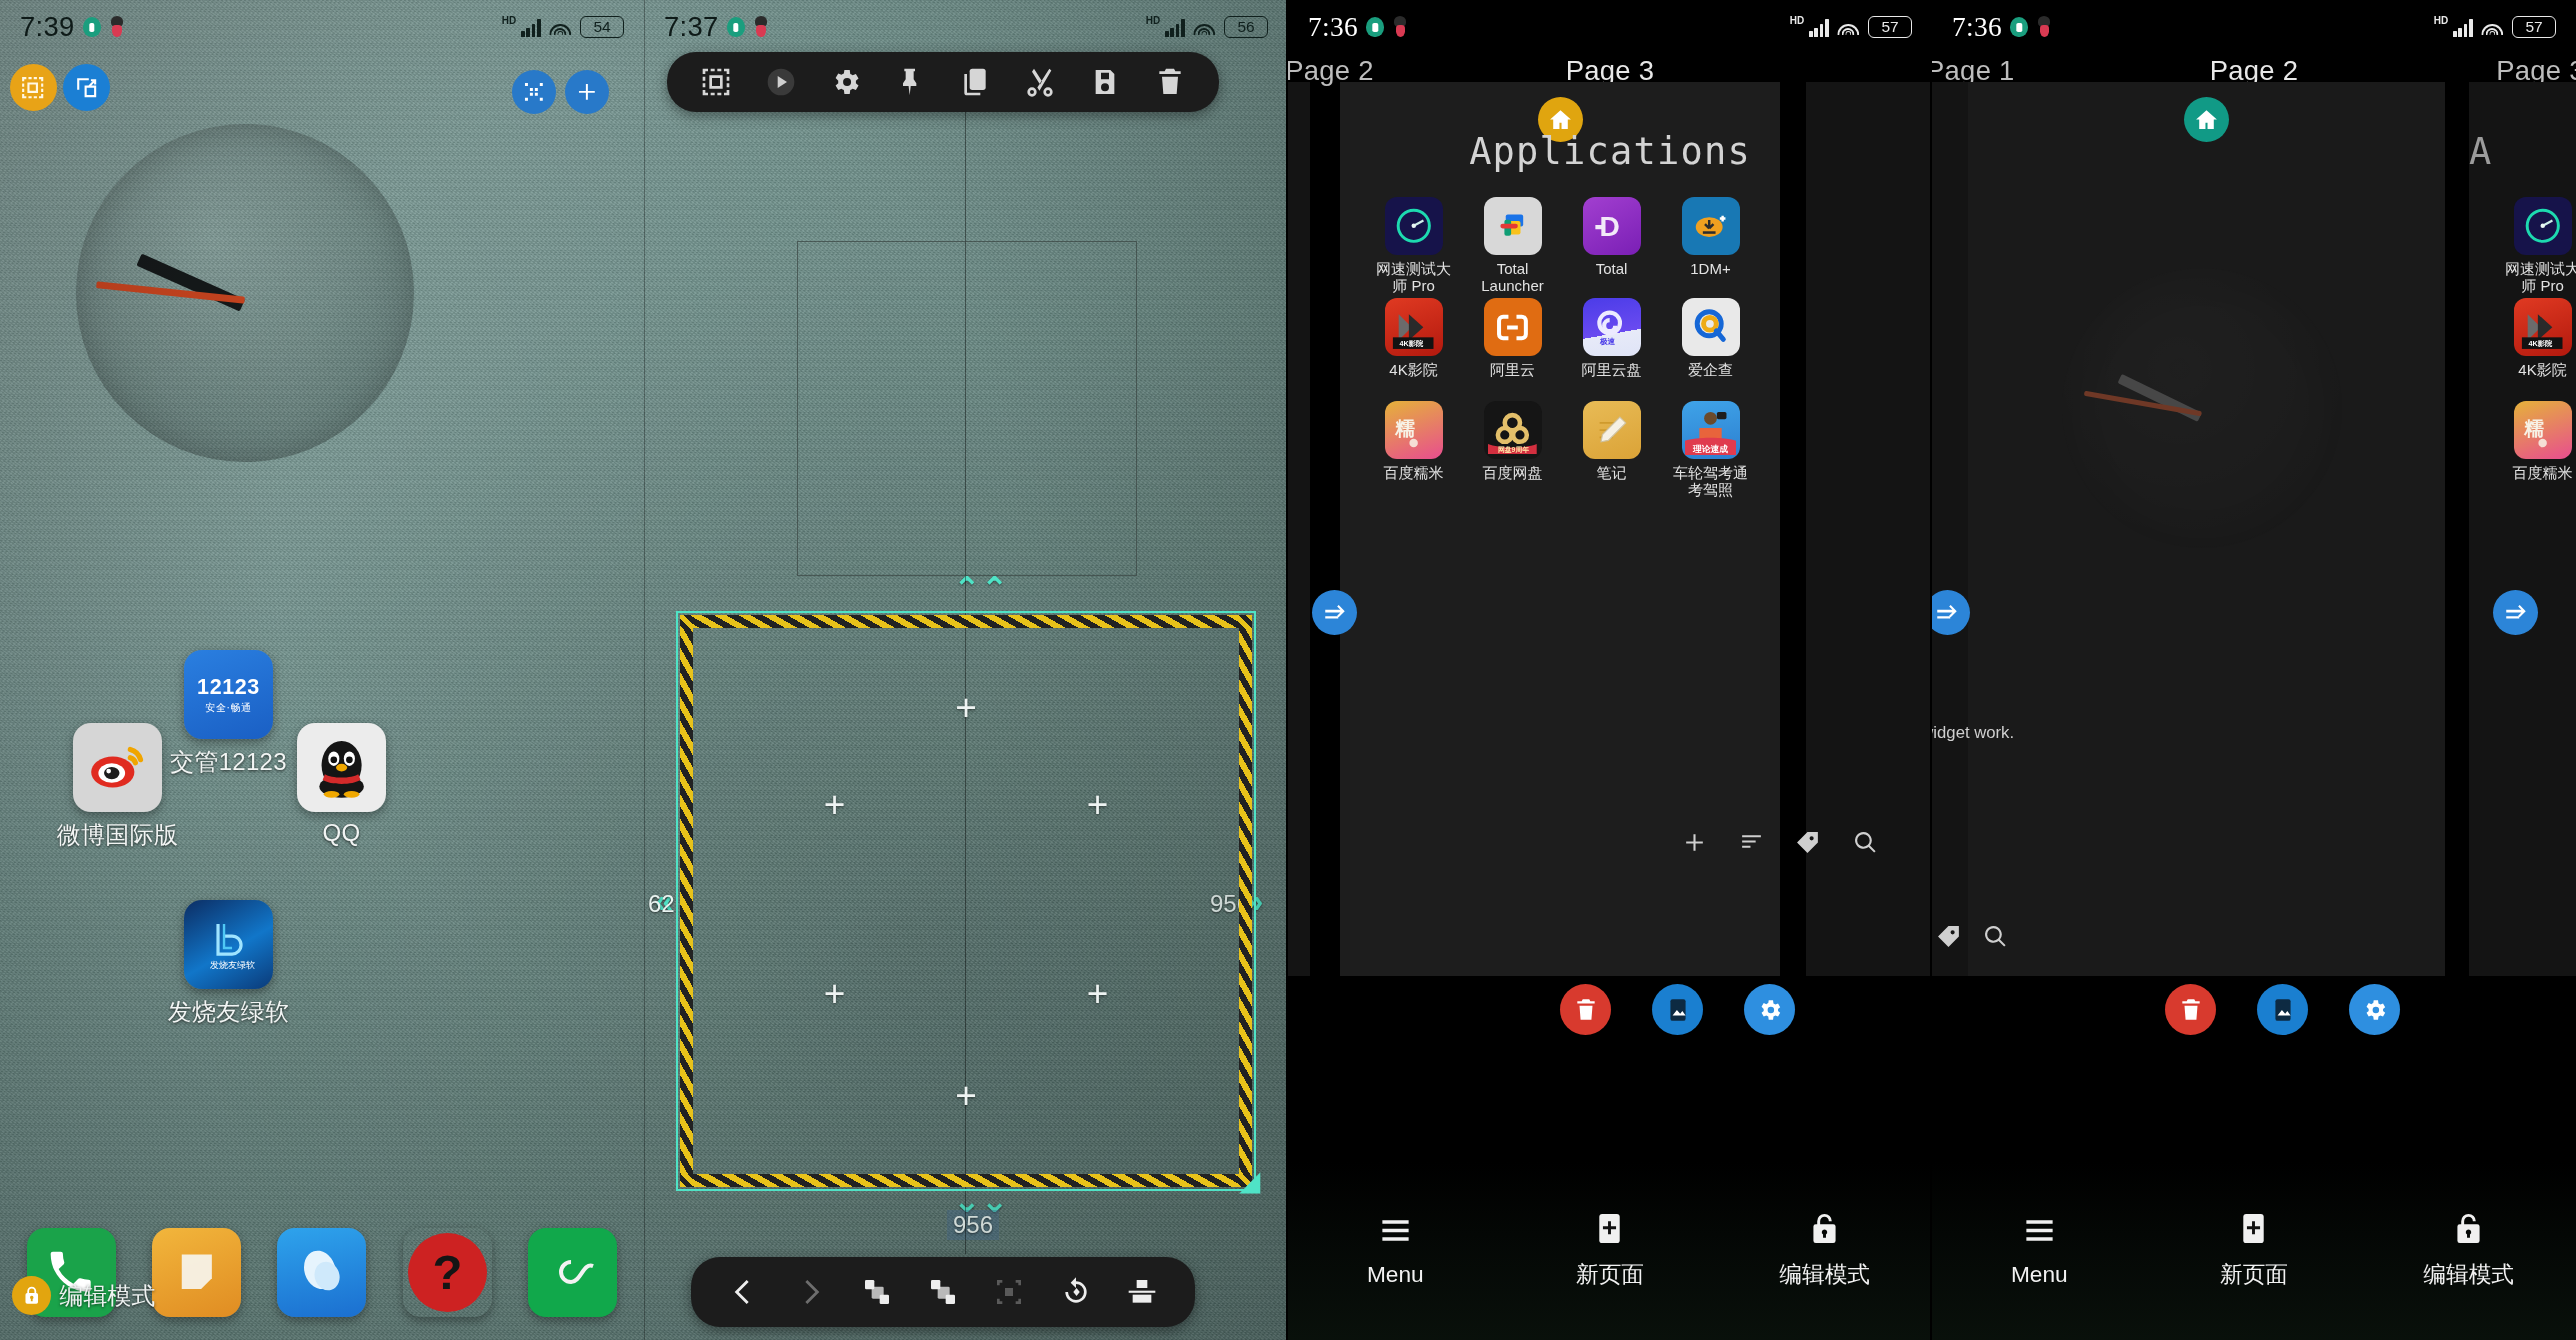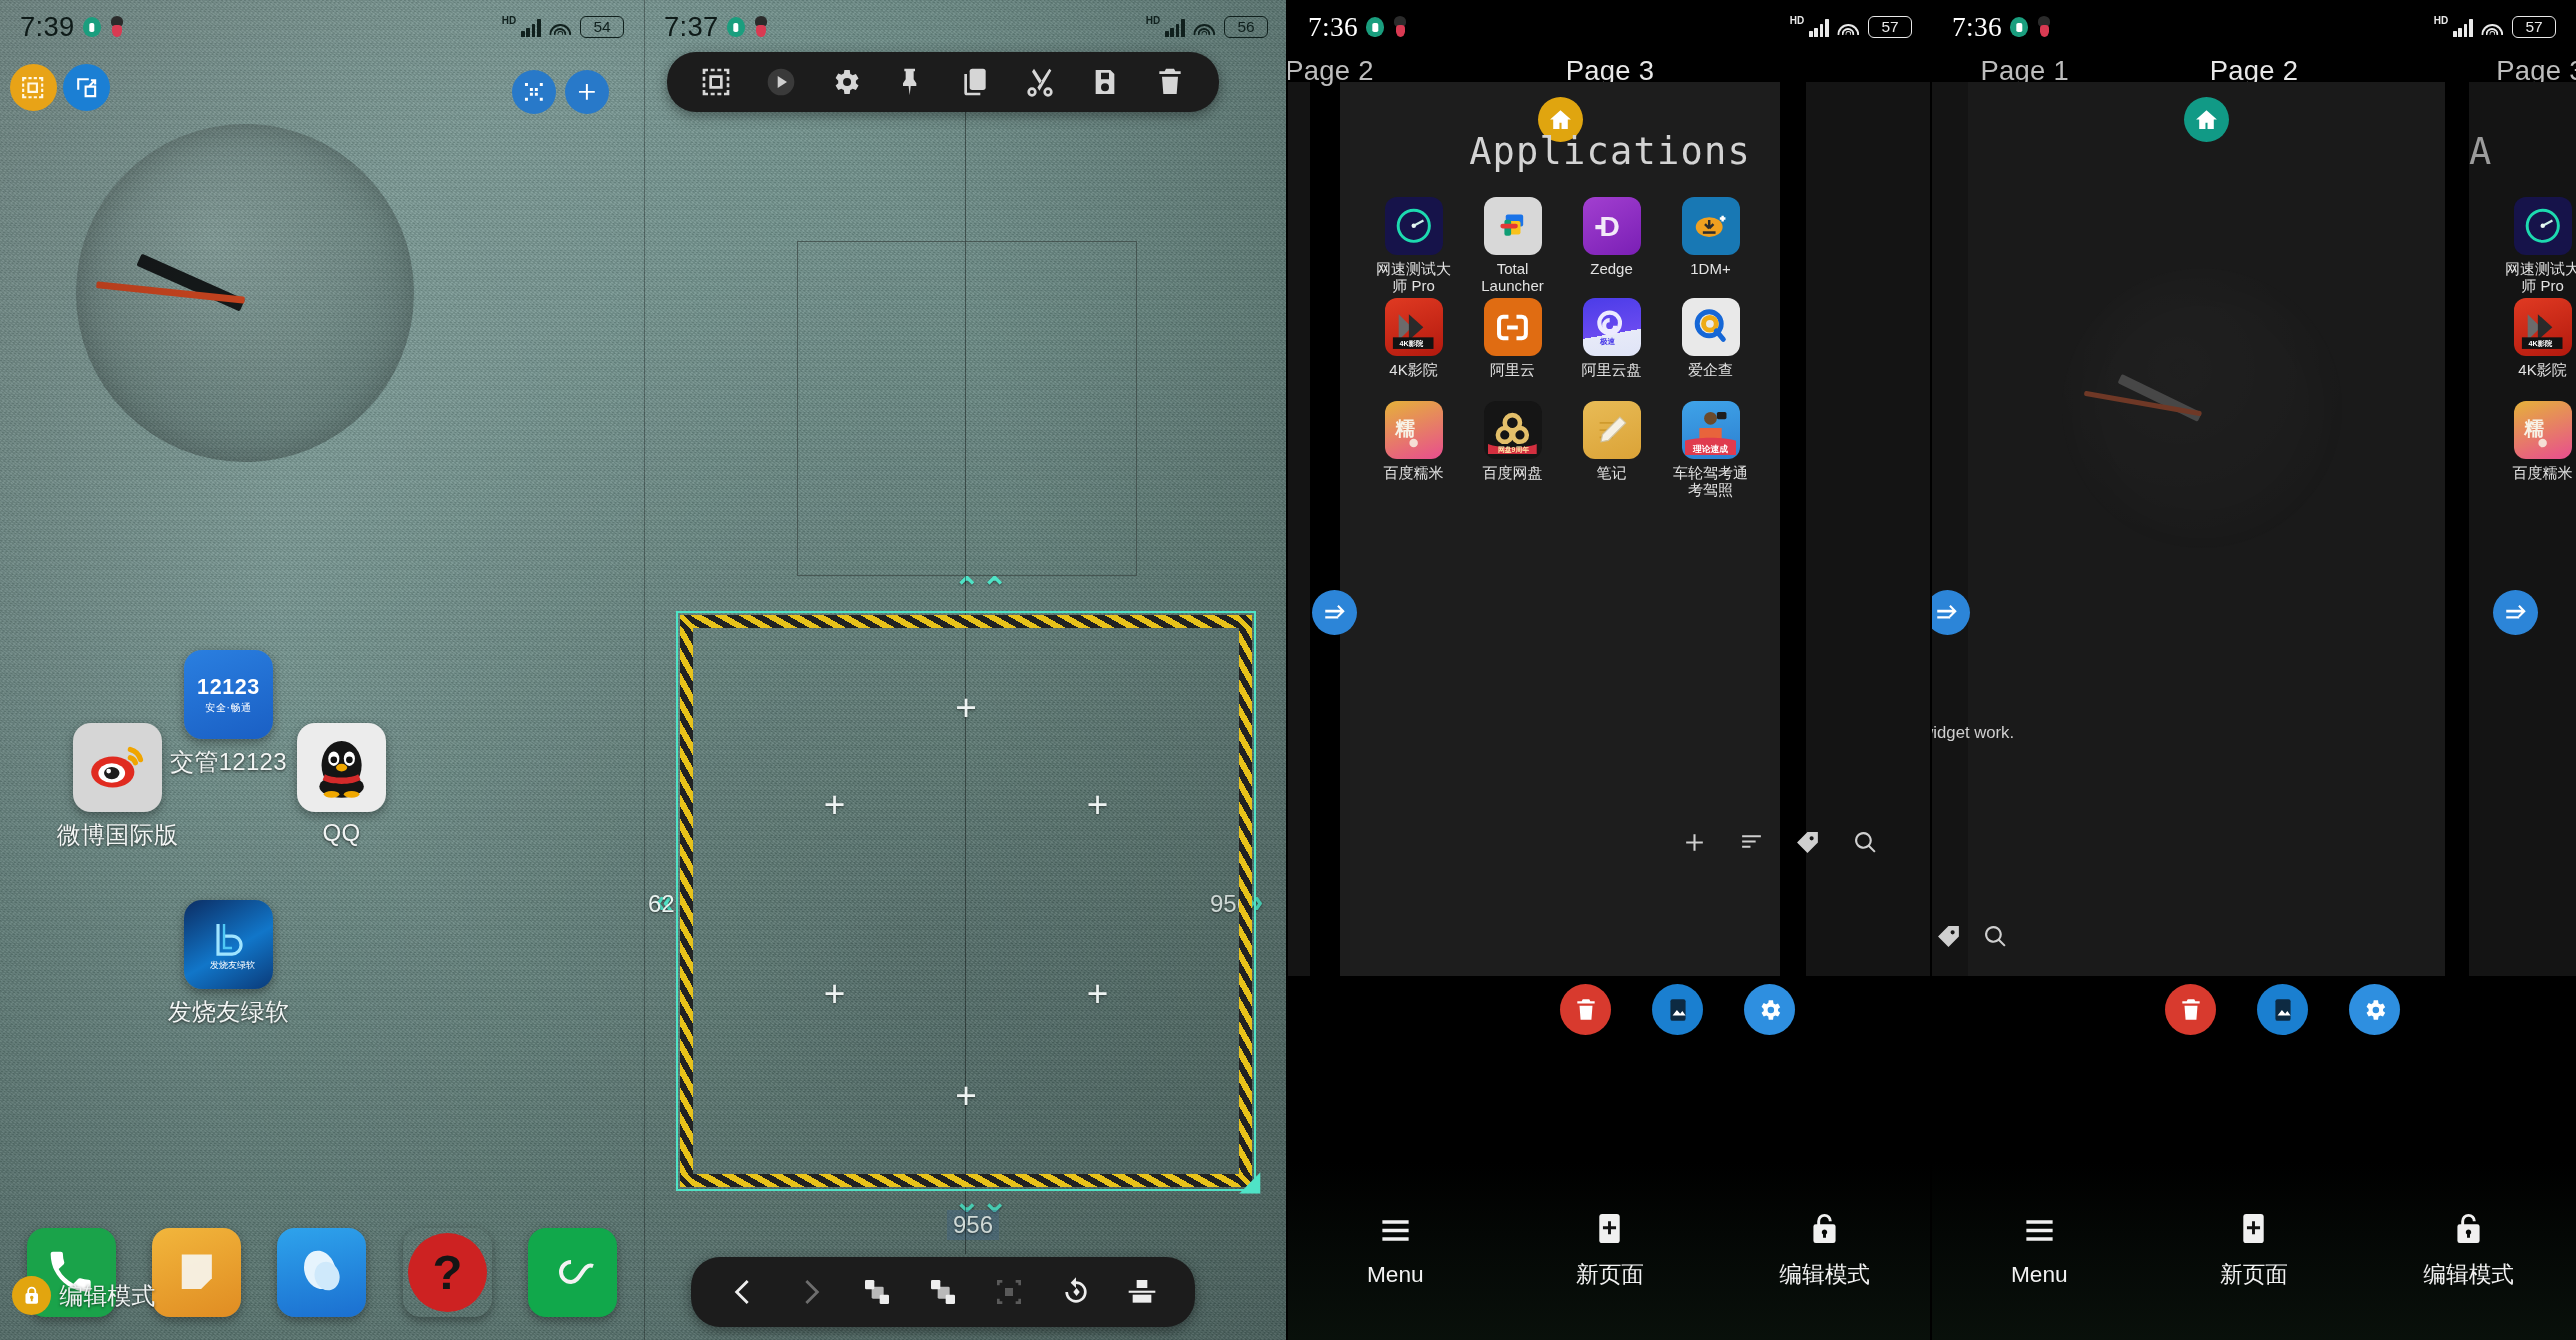--- a/index.html
+++ b/index.html
@@ -516,21 +516,21 @@
       </div>
       <div class="mlb">Total Launcher</div>
     </div>
     <div class="mini" style="left:279px; top:197px;">
       <div class="mic" style="background:linear-gradient(150deg,#a23fd0,#7a1fb5);">
         <svg viewBox="0 0 64 64" style="width:74%;height:74%">
             <text x="14" y="46" font-size="42" font-weight="700" fill="#f2e9f8" font-family="Liberation Sans">D</text>
             <path d="M8 30h12v6H8z" fill="#f2e9f8"></path>
           </svg>
       </div>
-      <div class="mlb">Zedge</div>
+      <div class="mlb">Total</div>
     </div>
     <div class="mini" style="left:378px; top:197px;">
       <div class="mic" style="background:#1878b4;">
         <svg viewBox="0 0 64 64" style="width:78%;height:78%">
             <ellipse cx="30" cy="34" rx="19" ry="14" fill="#efa020"></ellipse>
             <path d="M30 24v12m0 0l-6-6m6 6l6-6" stroke="#2c2c2c" stroke-width="3.5" fill="none"></path>
             <rect x="21" y="40" width="18" height="3.6" fill="#2c2c2c"></rect>
             <path d="M49 18v8m-4-4h8" stroke="#fff" stroke-width="3.4"></path>
           </svg>
       </div>
@@ -703,21 +703,21 @@
           </span>
         <span class="wifi">
             <b></b>
             <b></b>
             <b></b>
           </span>
         <span class="batt">57</span>
       </div>
     </div>
 
-    <div class="pgTitle" style="left:-6px; width:143px; text-align:right;">Page 1</div>
+    <div class="pgTitle" style="left:-6px; width:143px; text-align:left;">Page 1</div>
     <div class="pgTitle" style="left:0; width:644px; text-align:center; color:#e8e8e8;">Page 2</div>
     <div class="pgTitle" style="left:537px; width:143px; text-align:center;">Page 3</div>
 
     <div class="card sideL" style="left:-85px; width:143px;"></div>
     <div class="card center" style="left:36px; width:477px; background:#1a1a1a;"></div>
     <div class="card sideR" style="left:537px; width:179px;"></div>
 
     <div class="homeBtn" style="left:252px; top:97px; background:#119a86;">
       <svg viewBox="0 0 24 24">
           <path d="M12 3L2 12h3v9h6v-6h2v6h6v-9h3z"></path>

